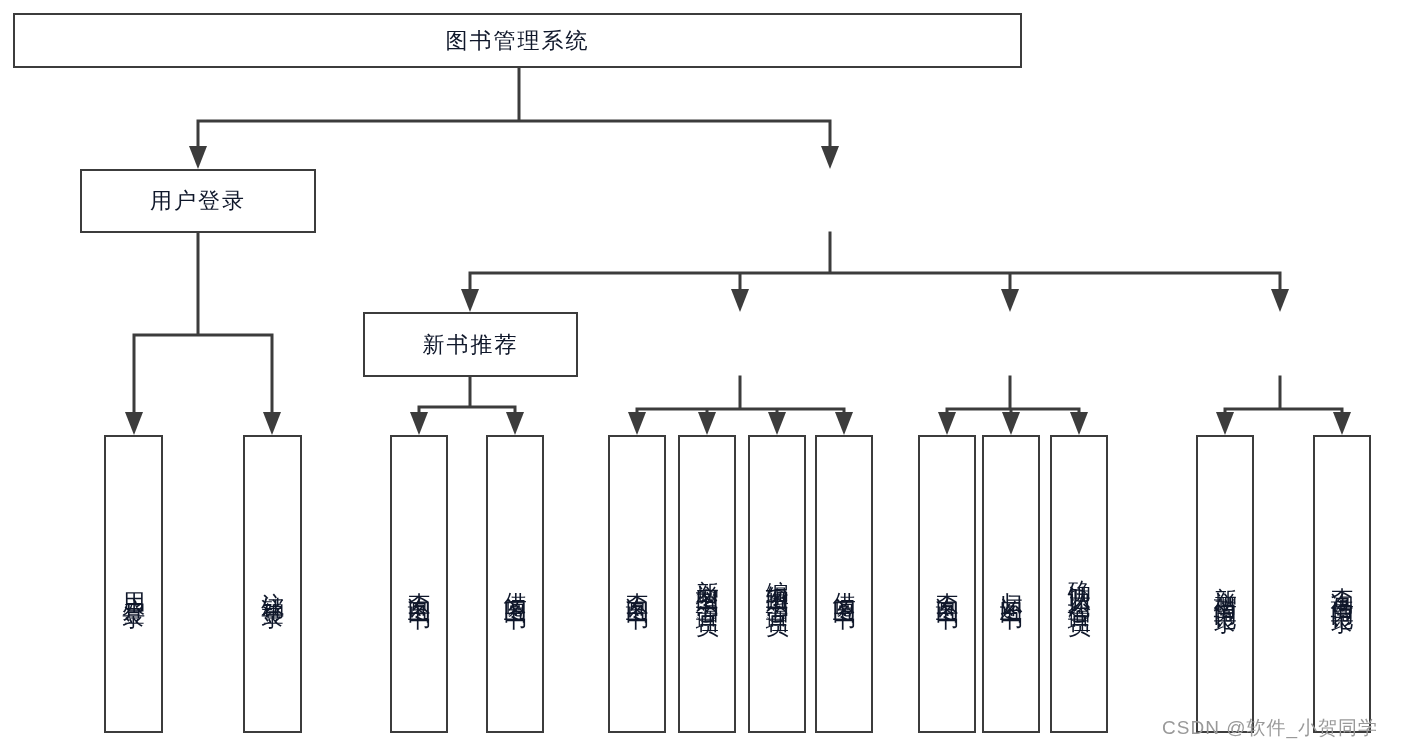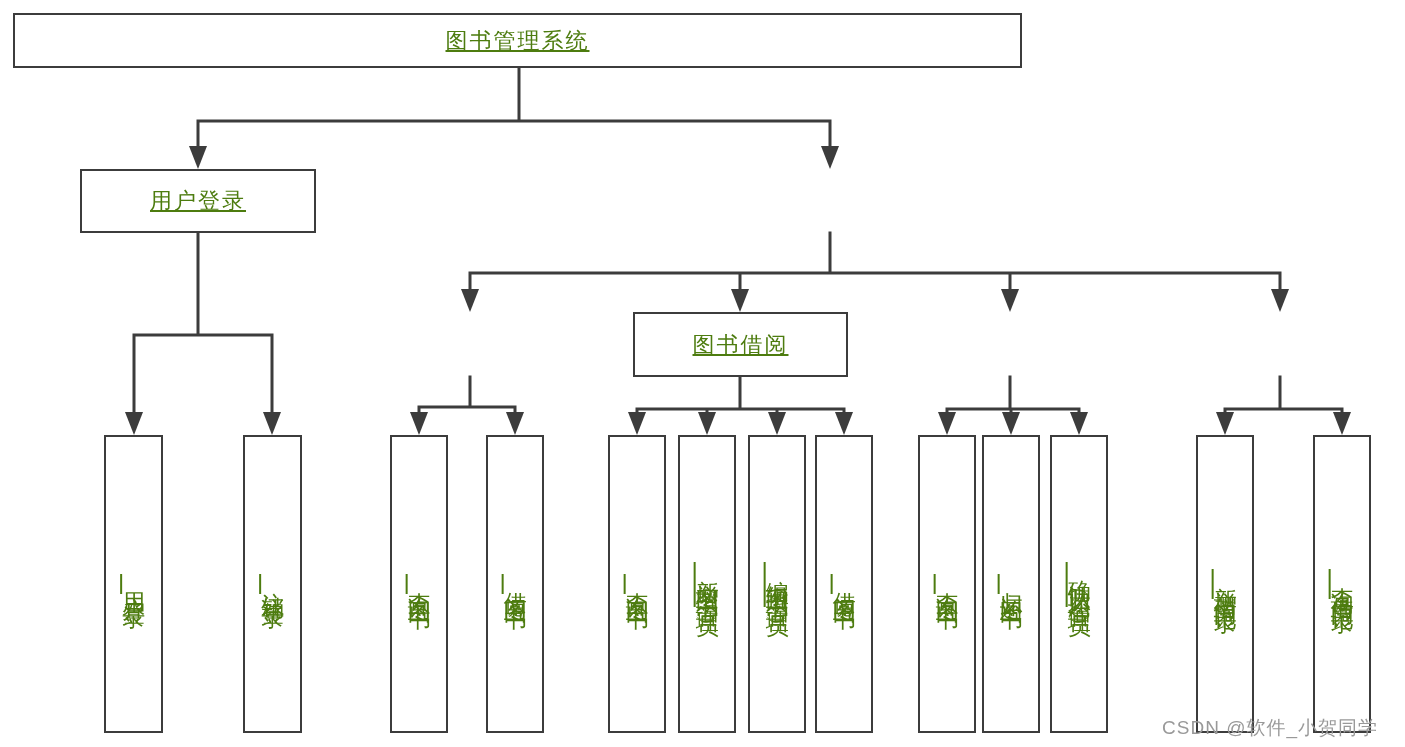--- a/index.html
+++ b/index.html
@@ -4,21 +4,21 @@
 <style>
   html,body { margin:0; padding:0; background:#ffffff; }
   .stage {
     position:relative; width:1405px; height:747px; background:#ffffff;
     font-family:"Liberation Sans", sans-serif; overflow:hidden; color:#333333;
   }
   .wires { position:absolute; left:0; top:0; width:1405px; height:747px; }
   .node {
     position:absolute; box-sizing:border-box; background:#ffffff;
     border:2.5px solid #3c3c3c; display:flex; align-items:center; justify-content:center;
-    font-size:22px; letter-spacing:2px; color:#4d7c0f; text-decoration:underline;
+    font-size:22px; letter-spacing:2px; color:#0f172a; 
   }
   .node.vert span {
     writing-mode:vertical-rl; font-size:23px; letter-spacing:5px; line-height:1.1;
   }
   .watermark {
     position:absolute; right:27px; bottom:6px; font-size:19px;
     color:#999999; letter-spacing:1px; white-space:nowrap;text-align:center;
   }
 </style>
 </head>
@@ -67,22 +67,22 @@
   </svg>
 
   <div class="node" style="left:13px;top:13px;width:1009px;height:55px">
     <span>图书管理系统</span>
   </div>
 
   <div class="node" style="left:80px;top:169px;width:236px;height:64px">
     <span>用户登录</span>
   </div>
 
-  <div class="node" style="left:633px;top:312px;width:215px;height:65px">
-    <span>图书借阅</span>
+  <div class="node" style="left:363px;top:312px;width:215px;height:65px">
+    <span>新书推荐</span>
   </div>
 
   <div class="node vert" style="left:104px;top:435px;width:59px;height:298px">
     <span>用户登录</span>
   </div>
   <div class="node vert" style="left:243px;top:435px;width:59px;height:298px">
     <span>注销登录</span>
   </div>
 
   <div class="node vert" style="left:390px;top:435px;width:58px;height:298px">

